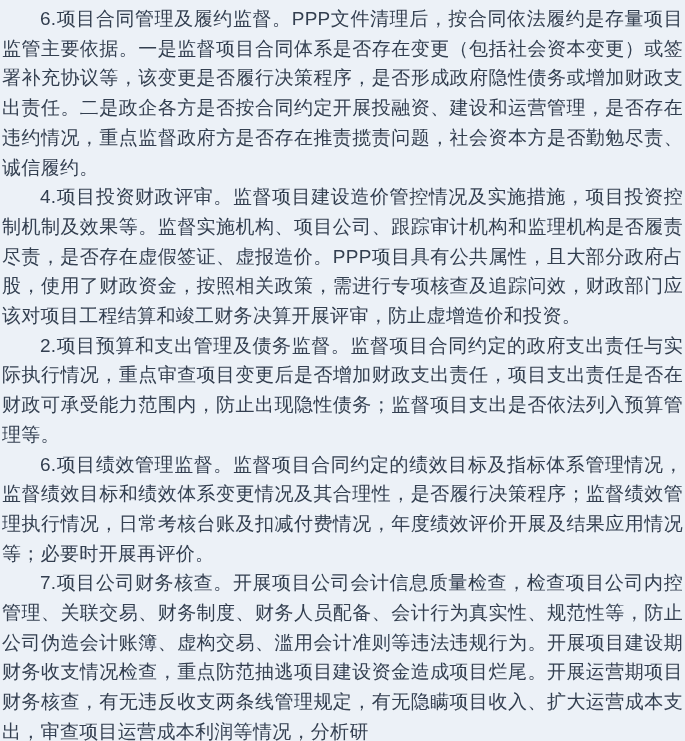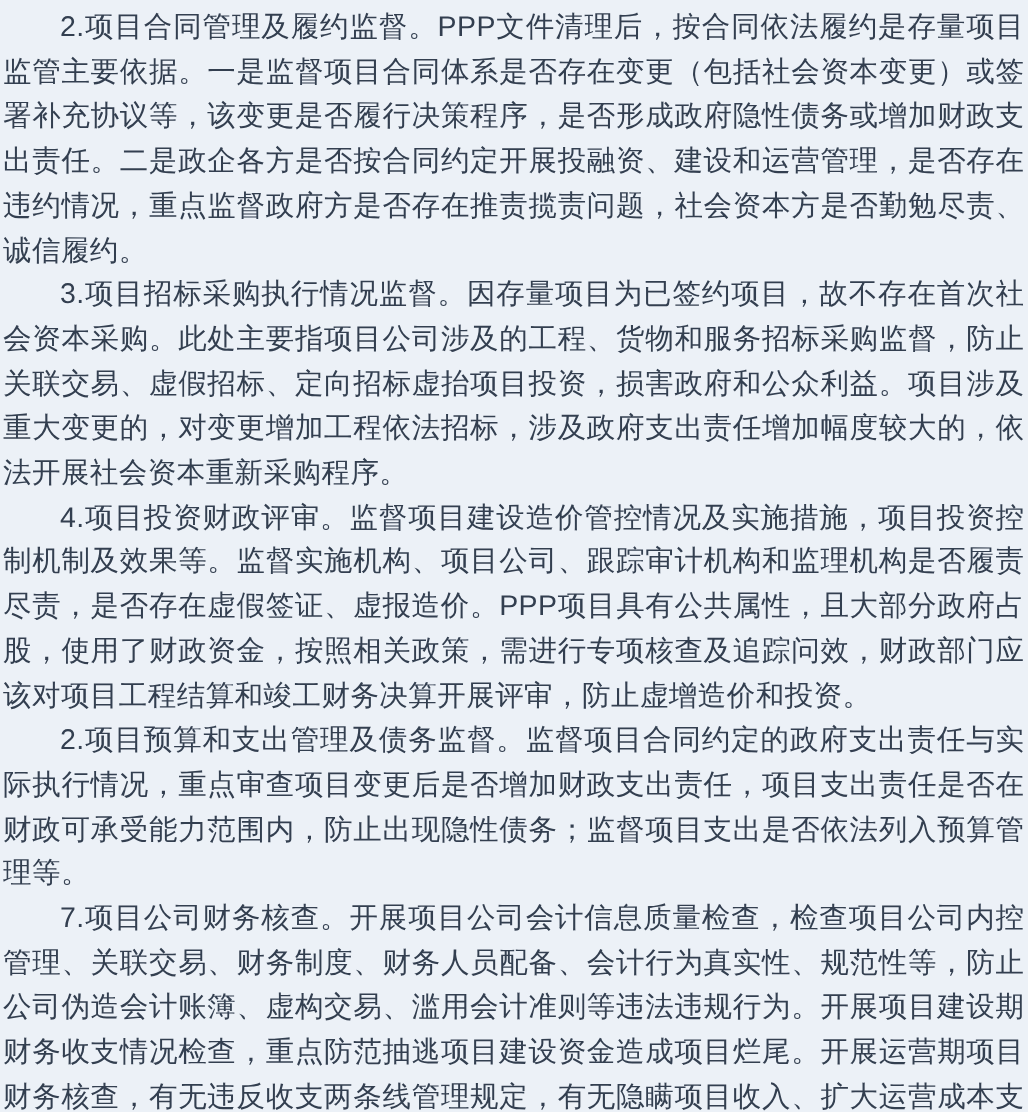--- a/index.html
+++ b/index.html
@@ -27,18 +27,18 @@
   .document-page p {
     margin: 0;
     text-indent: 2em;
     word-break: break-all;
   }
 </style>
 </head>
 <body style="background: rgb(236, 241, 247);">
 
 <div class="document-page" style="color: rgb(51, 63, 80);">
-  <p>2.项目合同管理及履约监督。PPP文件清理后，按合同依法履约是存量项目监管主要依据。一是监督项目合同体系是否存在变更（包括社会资本变更）或签署补充协议等，该变更是否履行决策程序，是否形成政府隐性债务或增加财政支出责任。二是政企各方是否按合同约定开展投融资、建设和运营管理，是否存在违约情况，重点监督政府方是否存在推责揽责问题，社会资本方是否勤勉尽责、诚信履约。</p>
-  <p>3.项目招标采购执行情况监督。因存量项目为已签约项目，故不存在首次社会资本采购。此处主要指项目公司涉及的工程、货物和服务招标采购监督，防止关联交易、虚假招标、定向招标虚抬项目投资，损害政府和公众利益。项目涉及重大变更的，对变更增加工程依法招标，涉及政府支出责任增加幅度较大的，依法开展社会资本重新采购程序。</p>
+  <p>6.项目合同管理及履约监督。PPP文件清理后，按合同依法履约是存量项目监管主要依据。一是监督项目合同体系是否存在变更（包括社会资本变更）或签署补充协议等，该变更是否履行决策程序，是否形成政府隐性债务或增加财政支出责任。二是政企各方是否按合同约定开展投融资、建设和运营管理，是否存在违约情况，重点监督政府方是否存在推责揽责问题，社会资本方是否勤勉尽责、诚信履约。</p>
   <p>4.项目投资财政评审。监督项目建设造价管控情况及实施措施，项目投资控制机制及效果等。监督实施机构、项目公司、跟踪审计机构和监理机构是否履责尽责，是否存在虚假签证、虚报造价。PPP项目具有公共属性，且大部分政府占股，使用了财政资金，按照相关政策，需进行专项核查及追踪问效，财政部门应该对项目工程结算和竣工财务决算开展评审，防止虚增造价和投资。</p>
   <p>2.项目预算和支出管理及债务监督。监督项目合同约定的政府支出责任与实际执行情况，重点审查项目变更后是否增加财政支出责任，项目支出责任是否在财政可承受能力范围内，防止出现隐性债务；监督项目支出是否依法列入预算管理等。</p>
+  <p>6.项目绩效管理监督。监督项目合同约定的绩效目标及指标体系管理情况，监督绩效目标和绩效体系变更情况及其合理性，是否履行决策程序；监督绩效管理执行情况，日常考核台账及扣减付费情况，年度绩效评价开展及结果应用情况等；必要时开展再评价。</p>
   <p>7.项目公司财务核查。开展项目公司会计信息质量检查，检查项目公司内控管理、关联交易、财务制度、财务人员配备、会计行为真实性、规范性等，防止公司伪造会计账簿、虚构交易、滥用会计准则等违法违规行为。开展项目建设期财务收支情况检查，重点防范抽逃项目建设资金造成项目烂尾。开展运营期项目财务核查，有无违反收支两条线管理规定，有无隐瞒项目收入、扩大运营成本支出，审查项目运营成本利润等情况，分析研</p>
 </div>
 
 </body></html>

